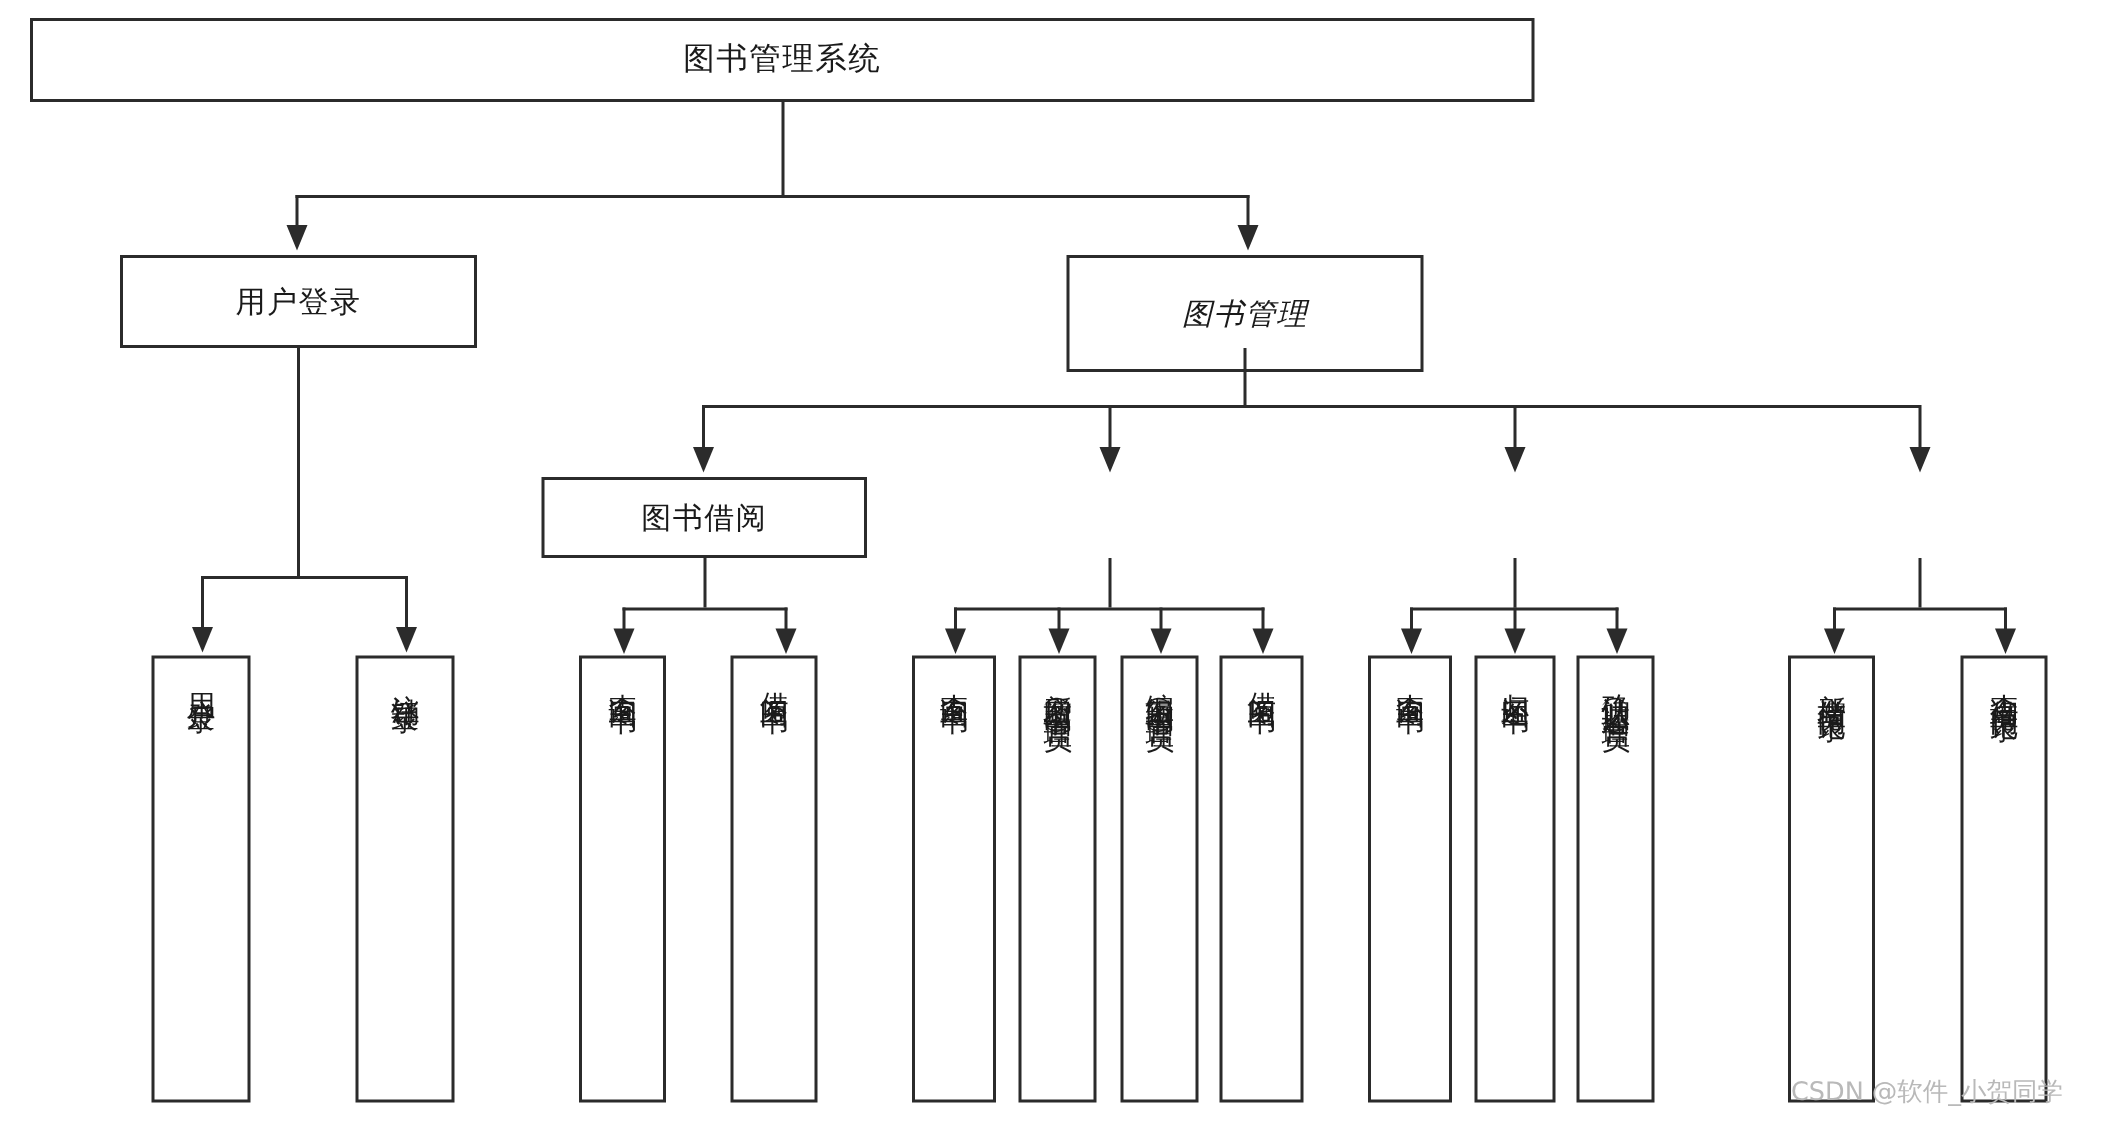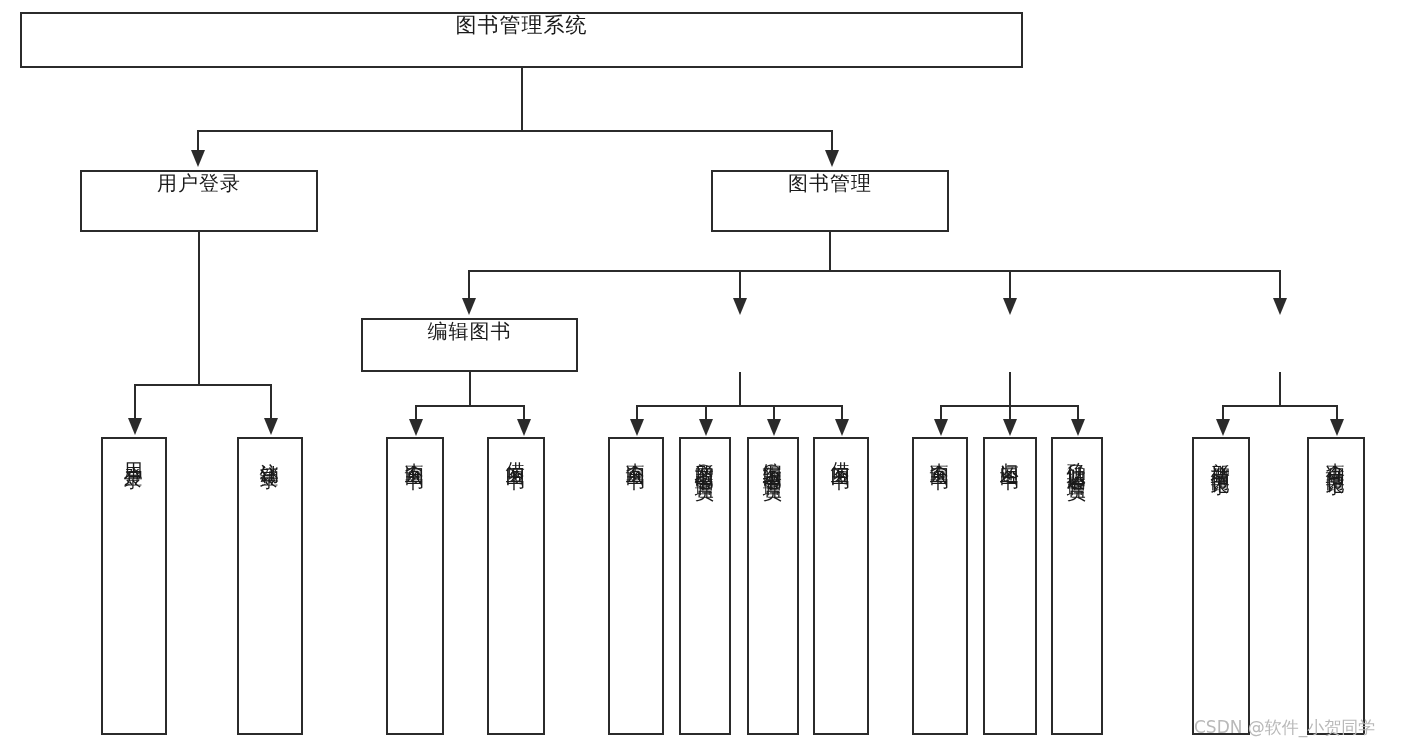--- a/index.html
+++ b/index.html
@@ -18,21 +18,21 @@
     overflow: hidden;
   }
 
   
   .node {
     position: absolute;
     box-sizing: border-box;
     background: #ffffff;
     border: 2px solid #2b2b2b;
     display: flex;
-    align-items: flex-start;
+    align-items: center;
     justify-content: center;
     color: #1a1a1a;
   }
   .node.root {
     border-width: 2px;
   }
   .node-label {
     font-size: 21px;
     line-height: 1.1;
     letter-spacing: 1px;
@@ -101,21 +101,21 @@
   <div class="vline" style="left:521px; top:68px; height:62px;"></div>
   <div class="hline" style="left:197px; top:130px; width:636px;"></div>
   <div class="vline" style="left:197px; top:130px; height:22px;"></div>
   <div class="vline" style="left:831px; top:130px; height:22px;"></div>
   <div class="arrow" style="left:191px; top:150px;"></div>
   <div class="arrow" style="left:825px; top:150px;"></div>
 
   <div class="node lvl1" style="left:80px; top:170px; width:238px; height:62px;">
     <span class="node-label">用户登录</span>
   </div>
-  <div class="node lvl1" style="left:711px; top:170px; width:238px; height:62px;">
+  <div class="node lvl1" style="left:711px; top:170px; width:238px; height:78px;font-style:italic;">
     <span class="node-label">图书管理</span>
   </div>
 
   <div class="vline" style="left:198px; top:232px; height:152px;"></div>
   <div class="hline" style="left:134px; top:384px; width:138px;"></div>
   <div class="vline" style="left:134px; top:384px; height:36px;"></div>
   <div class="vline" style="left:270px; top:384px; height:36px;"></div>
   <div class="arrow" style="left:128px; top:418px;"></div>
   <div class="arrow" style="left:264px; top:418px;"></div>
 
@@ -124,21 +124,21 @@
   <div class="vline" style="left:468px; top:270px; height:30px;"></div>
   <div class="vline" style="left:739px; top:270px; height:30px;"></div>
   <div class="vline" style="left:1009px; top:270px; height:30px;"></div>
   <div class="vline" style="left:1279px; top:270px; height:30px;"></div>
   <div class="arrow" style="left:462px; top:298px;"></div>
   <div class="arrow" style="left:733px; top:298px;"></div>
   <div class="arrow" style="left:1003px; top:298px;"></div>
   <div class="arrow" style="left:1273px; top:298px;"></div>
 
   <div class="node lvl2" style="left:361px; top:318px; width:217px; height:54px;">
-    <span class="node-label">编辑图书</span>
+    <span class="node-label">图书借阅</span>
   </div>
 
   <div class="vline" style="left:469px; top:372px; height:33px;"></div>
   <div class="hline" style="left:415px; top:405px; width:110px;"></div>
   <div class="vline" style="left:415px; top:405px; height:16px;"></div>
   <div class="vline" style="left:523px; top:405px; height:16px;"></div>
   <div class="arrow" style="left:409px; top:419px;"></div>
   <div class="arrow" style="left:517px; top:419px;"></div>
 
   <div class="vline" style="left:739px; top:372px; height:33px;"></div>

